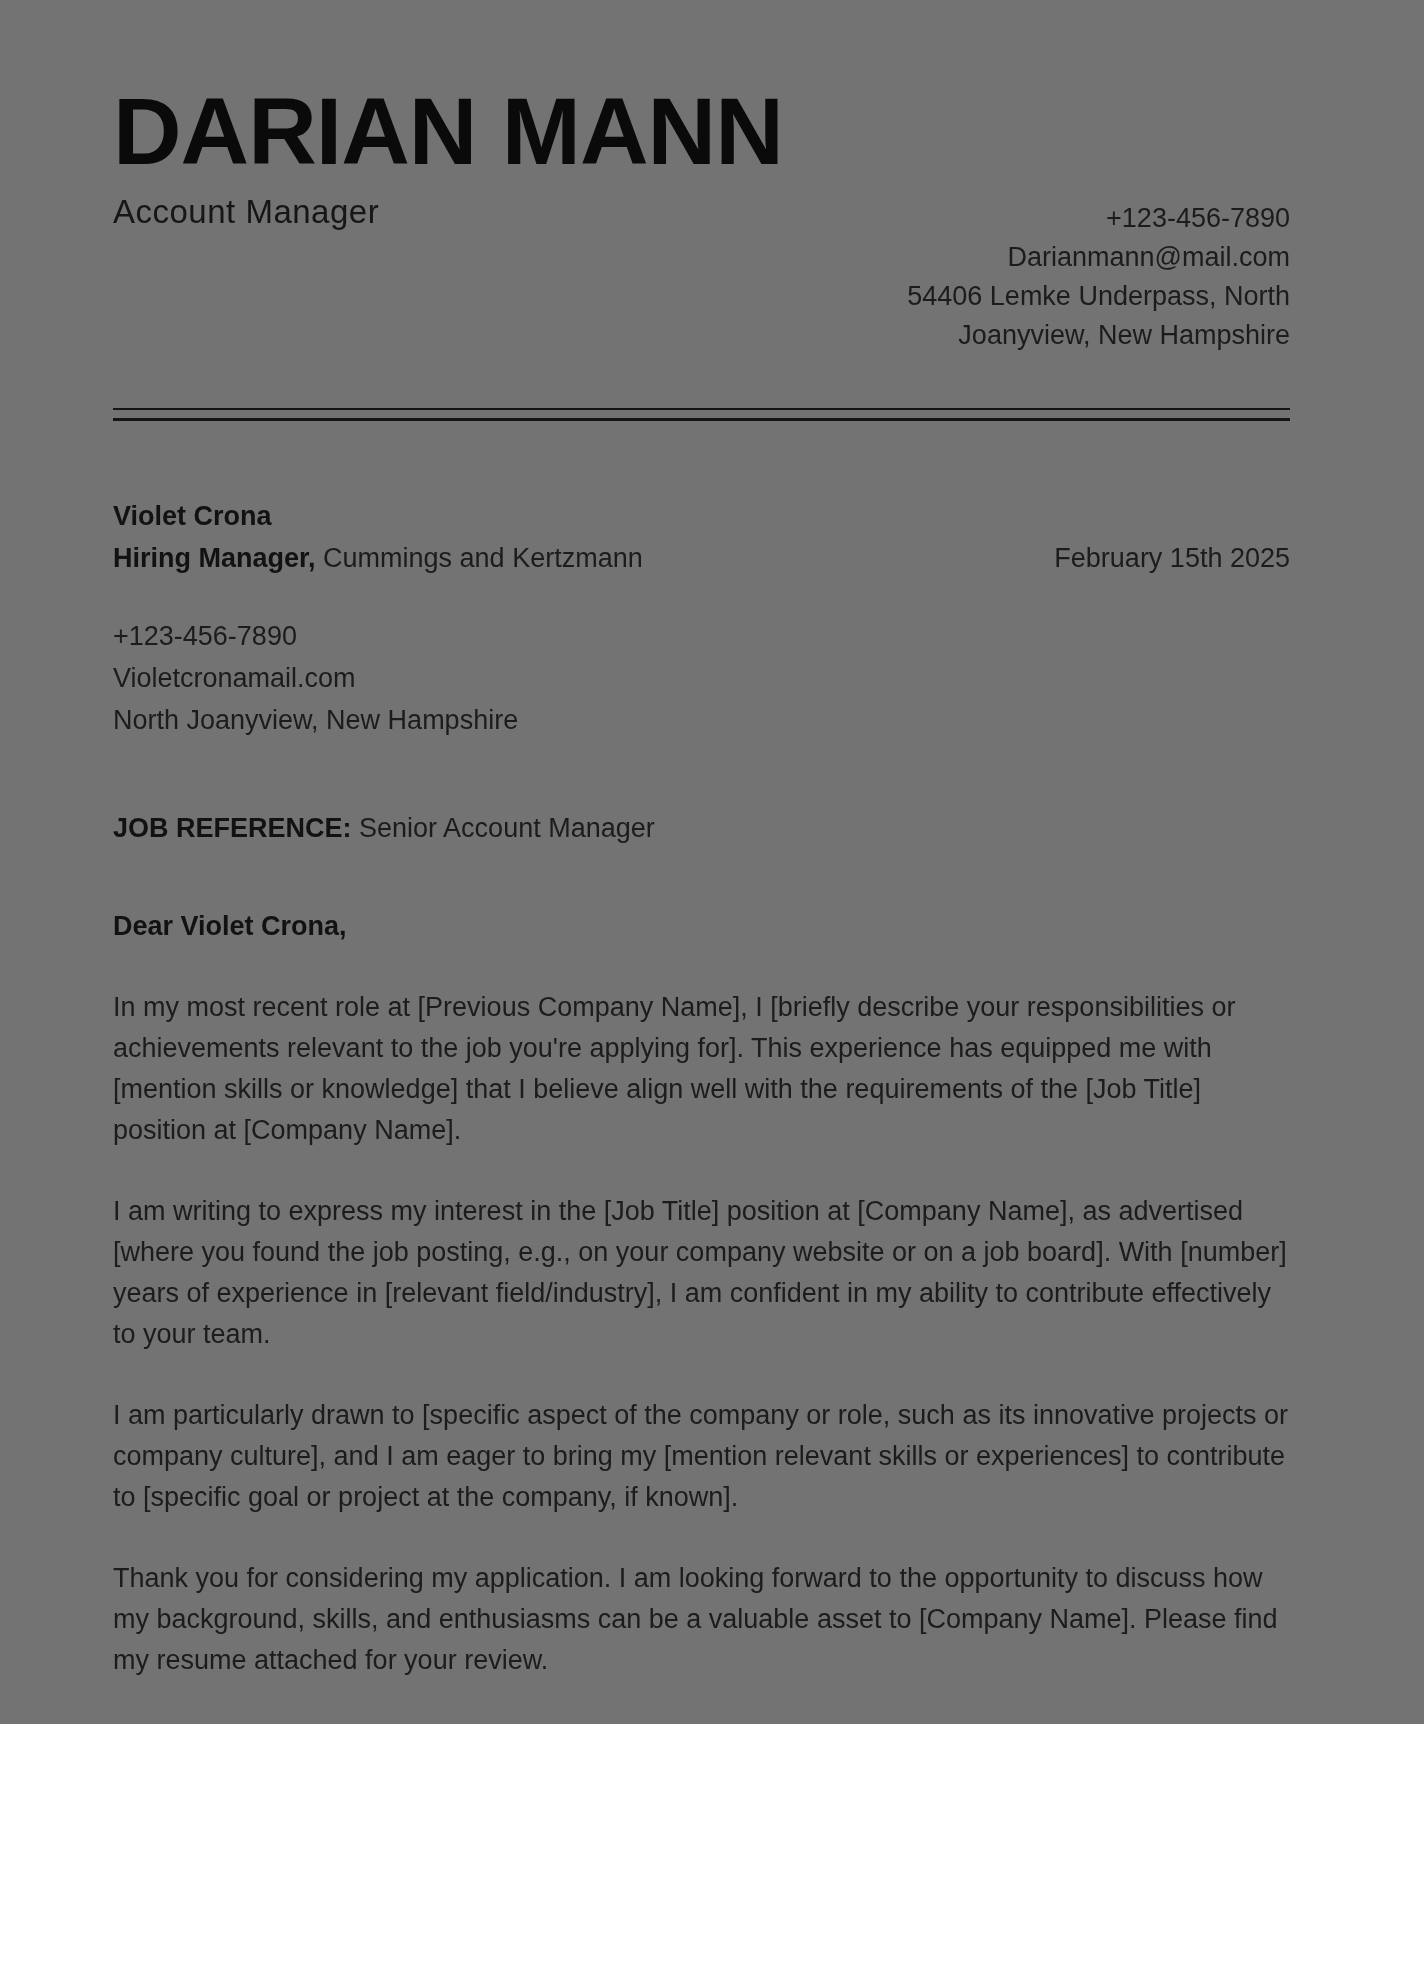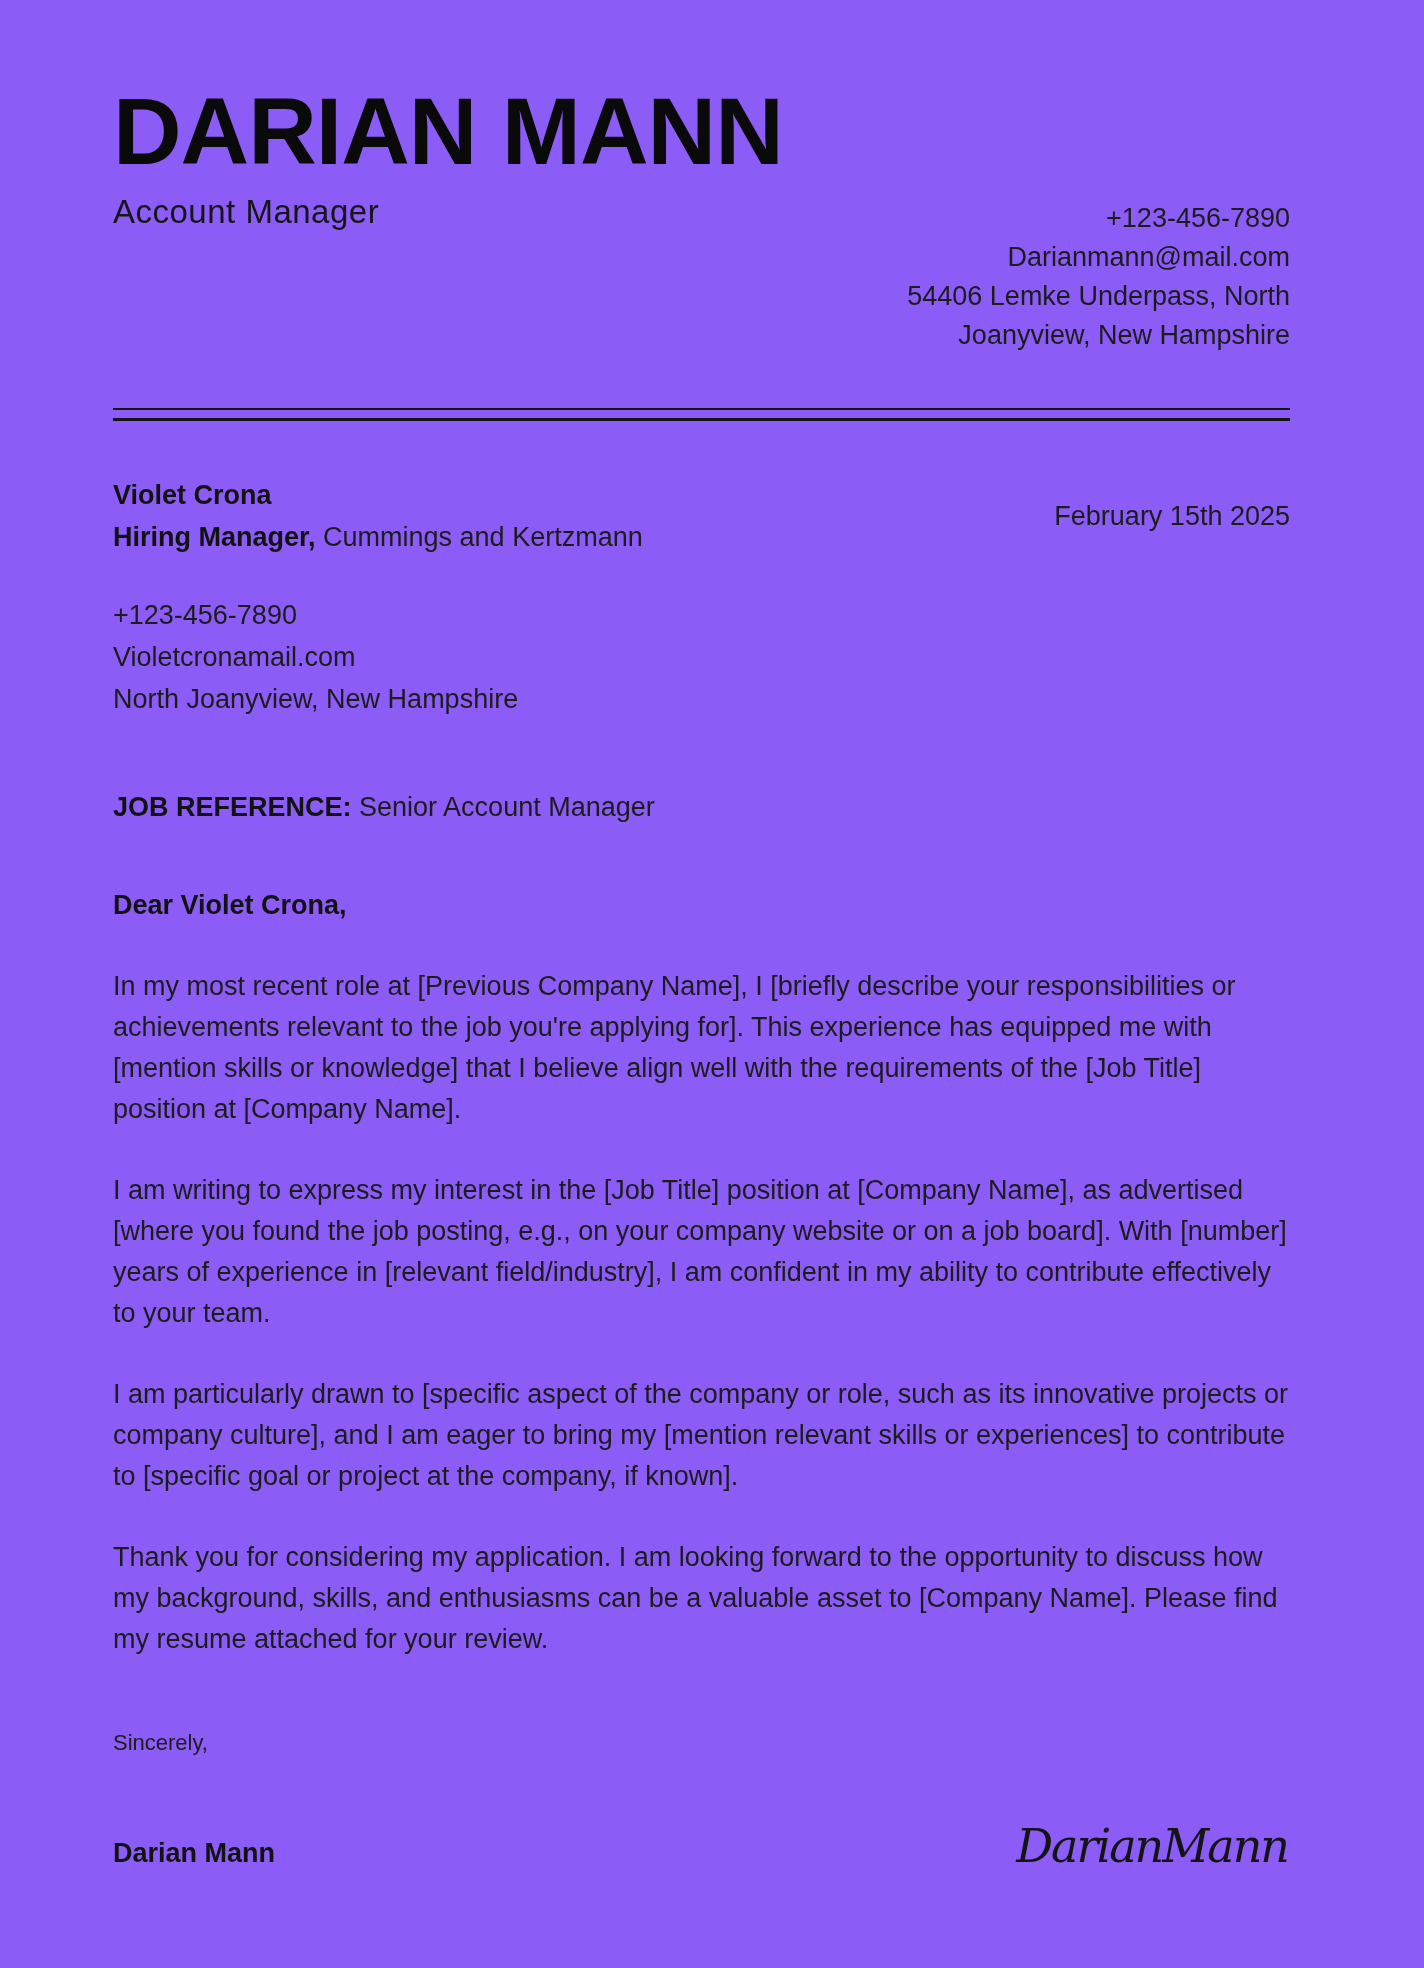--- a/index.html
+++ b/index.html
@@ -3,23 +3,23 @@
 <meta charset="utf-8">
 <style>
   html, body {
     margin: 0;
     padding: 0;
     background: #ffffff;
   }
   .page {
     position: relative;
     width: 1424px;
-    height: 1968px;
+    height: 1724px;
     margin: 0 auto;
-    background: #8b5cf6;
+    background: #737373;
     color: #1c1c1c;
     font-family: "Liberation Sans", sans-serif;
     box-sizing: border-box;
     padding: 0 134px 0 113px;
     overflow: hidden;
   }
   .applicant-name {
     margin: 0;
     padding-top: 84px;
     font-size: 95px;
@@ -51,22 +51,22 @@
   }
   .divider {
     margin-top: 53px;
     height: 8px;
     border-top: 2px solid #141414;
     border-bottom: 3px solid #141414;
   }
   .recipient-row {
     display: flex;
     justify-content: space-between;
-    align-items: center;
-    margin-top: 53px;
+    align-items: flex-end;
+    margin-top: 74px;
     font-size: 27px;
     line-height: 42px;
   }
   .bold { font-weight: 700; color: #121212; }
   .date { font-size: 27px; line-height: 42px; }
   .recipient-contact {
     margin-top: 36px;
     font-size: 27px;
     line-height: 42px;
   }

